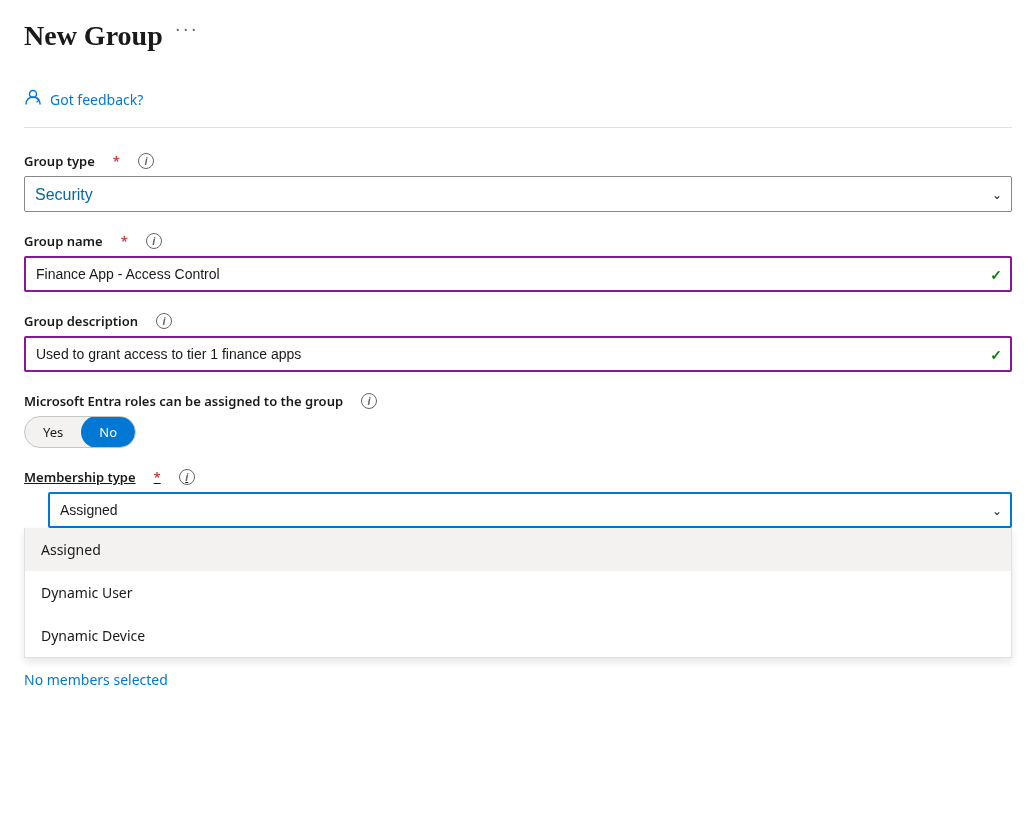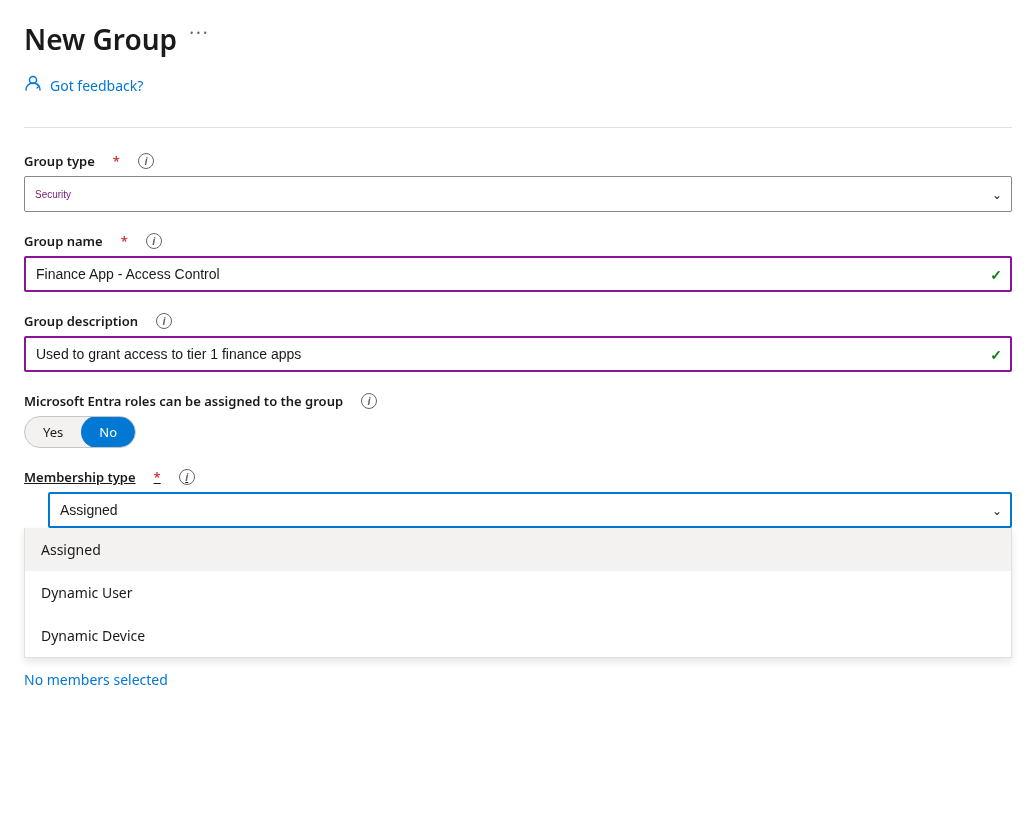--- a/index.html
+++ b/index.html
@@ -13,38 +13,39 @@
       max-width: 1036px;
       min-height: 832px;
       padding: 20px 24px;
       background: #ffffff;
       position: relative;
     }
     .page-header {
       display: flex;
       align-items: flex-start;
       gap: 12px;
-      margin-bottom: 16px;
+      margin-bottom: 36px;
+      font-family: Liberation Serif, serif;
     }
     .page-title {
       font-size: 28px;
       font-weight: 600;
       color: #1a1a1a;
     }
     .more-options {
       color: #666;
       font-size: 18px;
       cursor: pointer;
       letter-spacing: 2px;
     }
     .feedback-section {
       display: flex;
       align-items: center;
       gap: 8px;
-      padding-bottom: 30px;
+      padding-bottom: 16px;
       border-bottom: 1px solid #e0e0e0;
       margin-bottom: 24px;
     }
     .feedback-icon {
       color: #0078d4;
       font-size: 16px;
     }
     .feedback-link {
       color: #0078d4;
       cursor: pointer;
@@ -80,22 +81,22 @@
       font-style: italic;
       font-weight: bold;
     }
     .select-field {
       width: 100%;
       height: 36px;
       border: 1px solid #8a8886;
       border-radius: 2px;
       background: #ffffff;
       padding: 0 36px 0 10px;
-      font-size: 10px;
-      color: #701a75;
+      font-size: 16px;
+      color: #0369a1;
       appearance: none;
       cursor: pointer;
       position: relative;
     }
     .select-wrapper {
       position: relative;
       width: 100%;
     }
     .select-wrapper .chevron {
       position: absolute;

